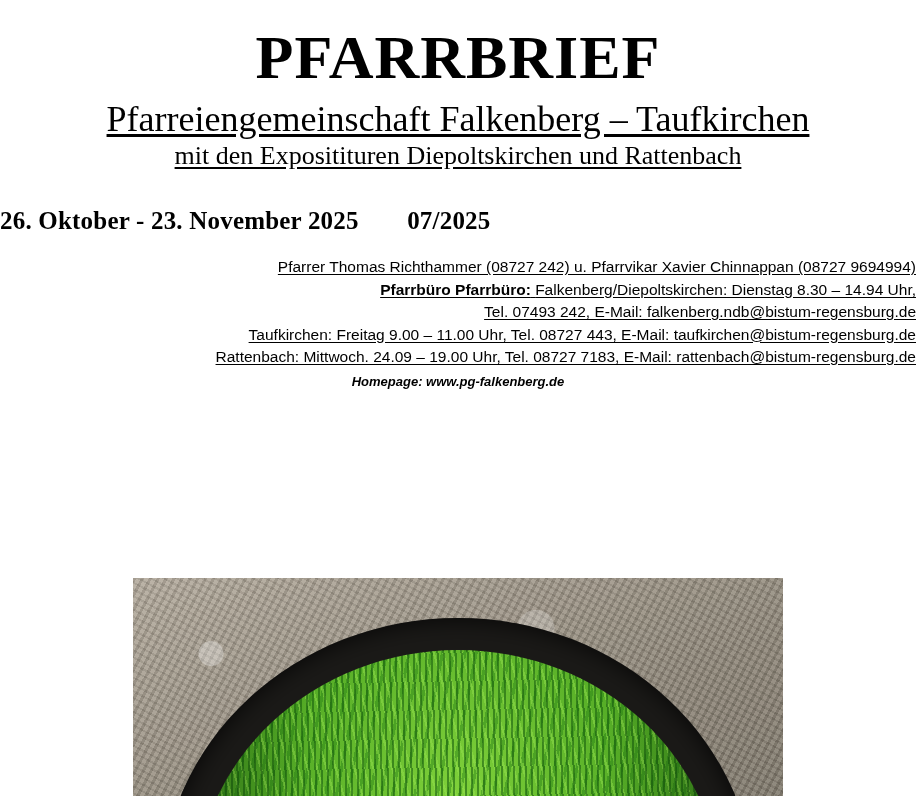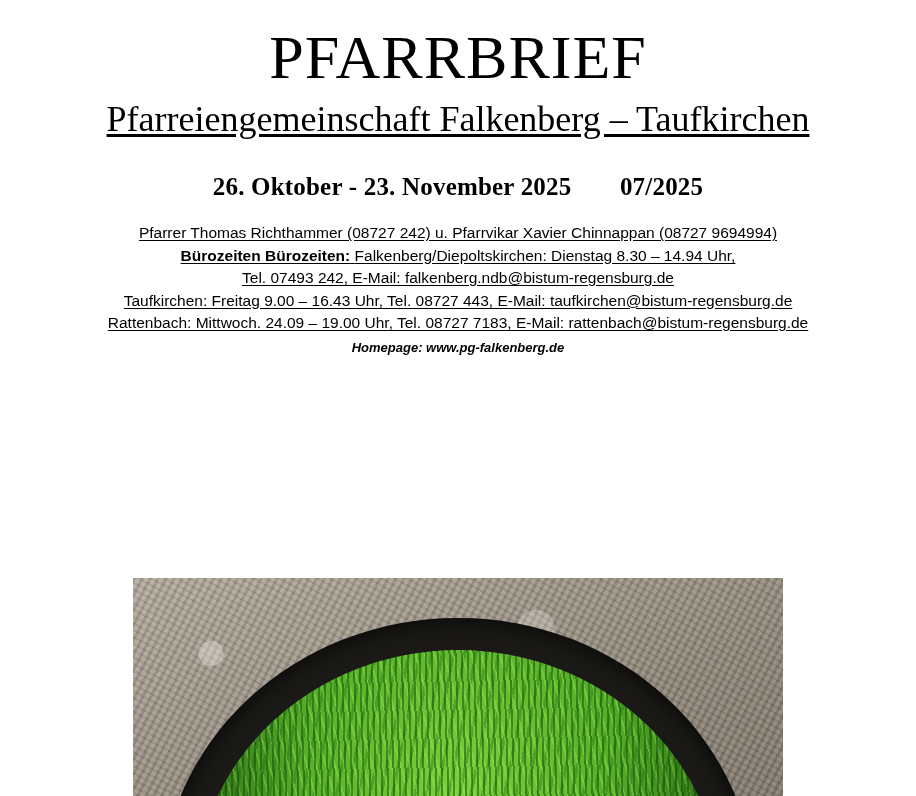--- a/index.html
+++ b/index.html
@@ -24,21 +24,21 @@
   
   .masthead {
     text-align: center;
     padding-top: 22px;
   }
   .title-main {
     font-family: "Liberation Serif", serif;
     font-size: 62px;
     line-height: 70px;
     letter-spacing: 1px;
-    font-weight: 400;
+    font-weight: 700;
     margin: 0;
   }
   .title-sub1 {
     font-family: "Liberation Serif", serif;
     font-size: 36px;
     line-height: 38px;
     margin: 8px 0 0 0;
     text-decoration: underline;
     text-underline-offset: 3px;
   }
@@ -46,21 +46,21 @@
     font-family: "Liberation Serif", serif;
     font-size: 26px;
     line-height: 32px;
     margin: 2px 0 0 0;
     text-decoration: underline;
     text-underline-offset: 3px;
   }
 
   
   .dateline {
-    text-align: center;
+    text-align: left;
     margin-top: 34px;
     font-family: "Liberation Serif", serif;
     font-weight: bold;
     font-size: 25px;
     line-height: 30px;
     letter-spacing: 0.2px;
   }
   .dateline .issue {
     display: inline-block;
     margin-left: 42px;
@@ -70,20 +70,21 @@
   .contact {
     margin-top: 20px;
     text-align: center;
     font-size: 15.5px;
     line-height: 22.5px;
   }
   .contact .line {
     text-decoration: underline;
     text-underline-offset: 2px;
     white-space: nowrap;
+    text-align: right;
   }
   .contact .label-bold {
     font-weight: bold;
   }
   .contact .homepage {
     margin-top: 2px;
     font-weight: bold;
     font-style: italic;
     font-size: 13px;
     text-decoration: none;
@@ -155,35 +156,36 @@
   }
 </style>
 </head>
 <body>
 
 <div class="page">
 
   <div class="masthead">
     <h1 class="title-main">PFARRBRIEF</h1>
     <div class="title-sub1">Pfarreiengemeinschaft Falkenberg – Taufkirchen</div>
+    <div class="title-sub2">mit den Expositituren Diepoltskirchen und Rattenbach</div>
   </div>
 
   <div class="dateline">
     <span>26. Oktober - 23. November 2025</span>
     <span class="issue">07/2025</span>
   </div>
 
   <div class="contact">
     <div class="line">Pfarrer Thomas Richthammer (08727 242) u. Pfarrvikar Xavier Chinnappan (08727 9694994)</div>
     <div class="line">
-      <span class="label-bold">Bürozeiten Bürozeiten:</span>
+      <span class="label-bold">Pfarrbüro Pfarrbüro:</span>
       <span>Falkenberg/Diepoltskirchen: Dienstag 8.30 – 14.94 Uhr,</span>
     </div>
     <div class="line">Tel. 07493 242, E-Mail: falkenberg.ndb@bistum-regensburg.de</div>
-    <div class="line">Taufkirchen: Freitag 9.00 – 16.43 Uhr, Tel. 08727 443, E-Mail: taufkirchen@bistum-regensburg.de</div>
+    <div class="line">Taufkirchen: Freitag 9.00 – 11.00 Uhr, Tel. 08727 443, E-Mail: taufkirchen@bistum-regensburg.de</div>
     <div class="line">Rattenbach: Mittwoch. 24.09 – 19.00 Uhr, Tel. 08727 7183, E-Mail: rattenbach@bistum-regensburg.de</div>
     <div class="homepage">Homepage: www.pg-falkenberg.de</div>
   </div>
 
   <div class="photo-wrap">
     <div class="photo">
       <div class="stone"></div>
       <div class="arch-ring"></div>
       <div class="grass">
         <div class="grass-shadow"></div>

